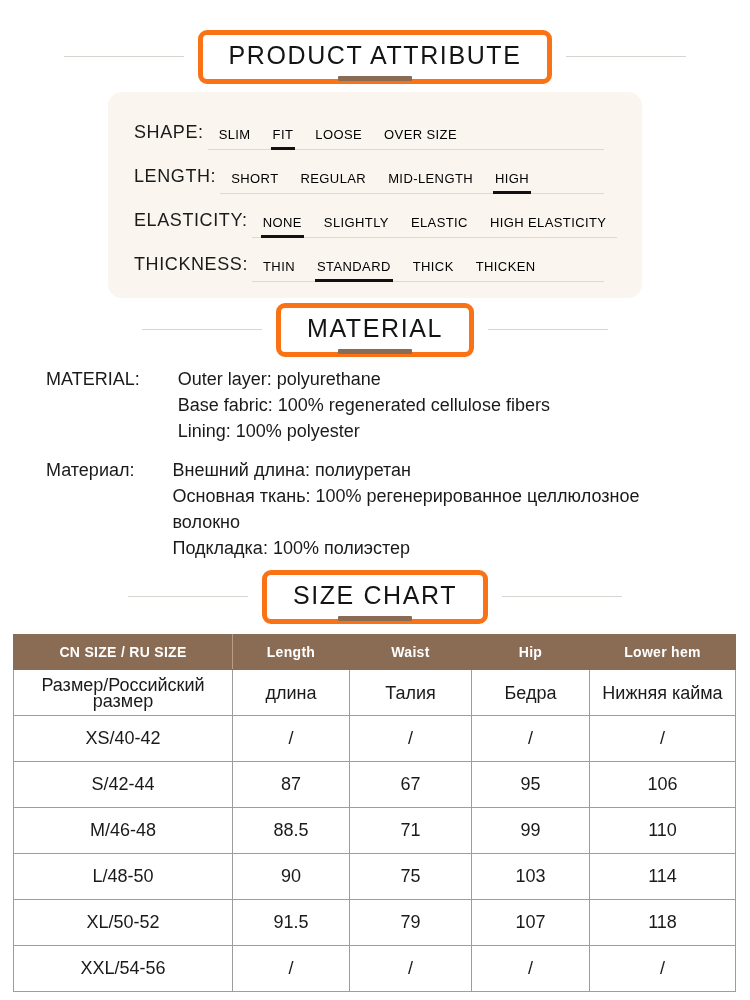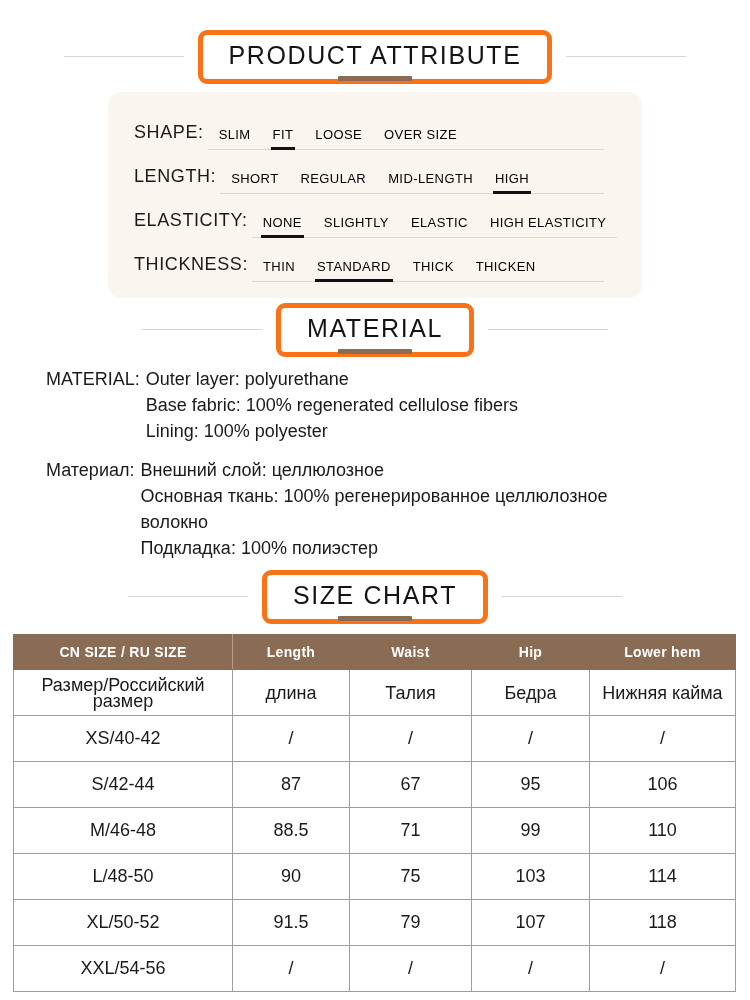--- a/index.html
+++ b/index.html
@@ -126,20 +126,21 @@
     gap: 6px;
   }
   .mat-key {
     font-size: 18px;
     line-height: 26px;
     white-space: nowrap;
     flex: 0 0 auto;
   }
   .mat-lines {
     flex: 1 1 auto;
+    margin-left: 32px;
   }
   .mat-line {
     font-size: 18px;
     line-height: 26px;
   }
   #material-ru { margin-top: 13px; }
 
   
   #size-table {
     position: absolute;
@@ -245,21 +246,21 @@
     <div class="mat-key">MATERIAL:</div>
     <div class="mat-lines">
         <div class="mat-line">Outer layer: polyurethane</div>
         <div class="mat-line">Base fabric: 100% regenerated cellulose fibers</div>
         <div class="mat-line">Lining: 100% polyester</div>
       </div>
   </div>
   <div class="mat-group" id="material-ru">
     <div class="mat-key">Материал:</div>
     <div class="mat-lines">
-        <div class="mat-line">Внешний слой: целлюлозное</div>
+        <div class="mat-line">Внешний длина: полиуретан</div>
         <div class="mat-line">Основная ткань: 100% регенерированное целлюлозное</div>
         <div class="mat-line">волокно</div>
         <div class="mat-line">Подкладка: 100% полиэстер</div>
       </div>
   </div>
 </div>
 
 <div class="section-head" id="head-size" style="position:absolute; left:0; top:570px; width:750px;">
   <div class="rule rule-left"></div>
   <div class="title-box">

